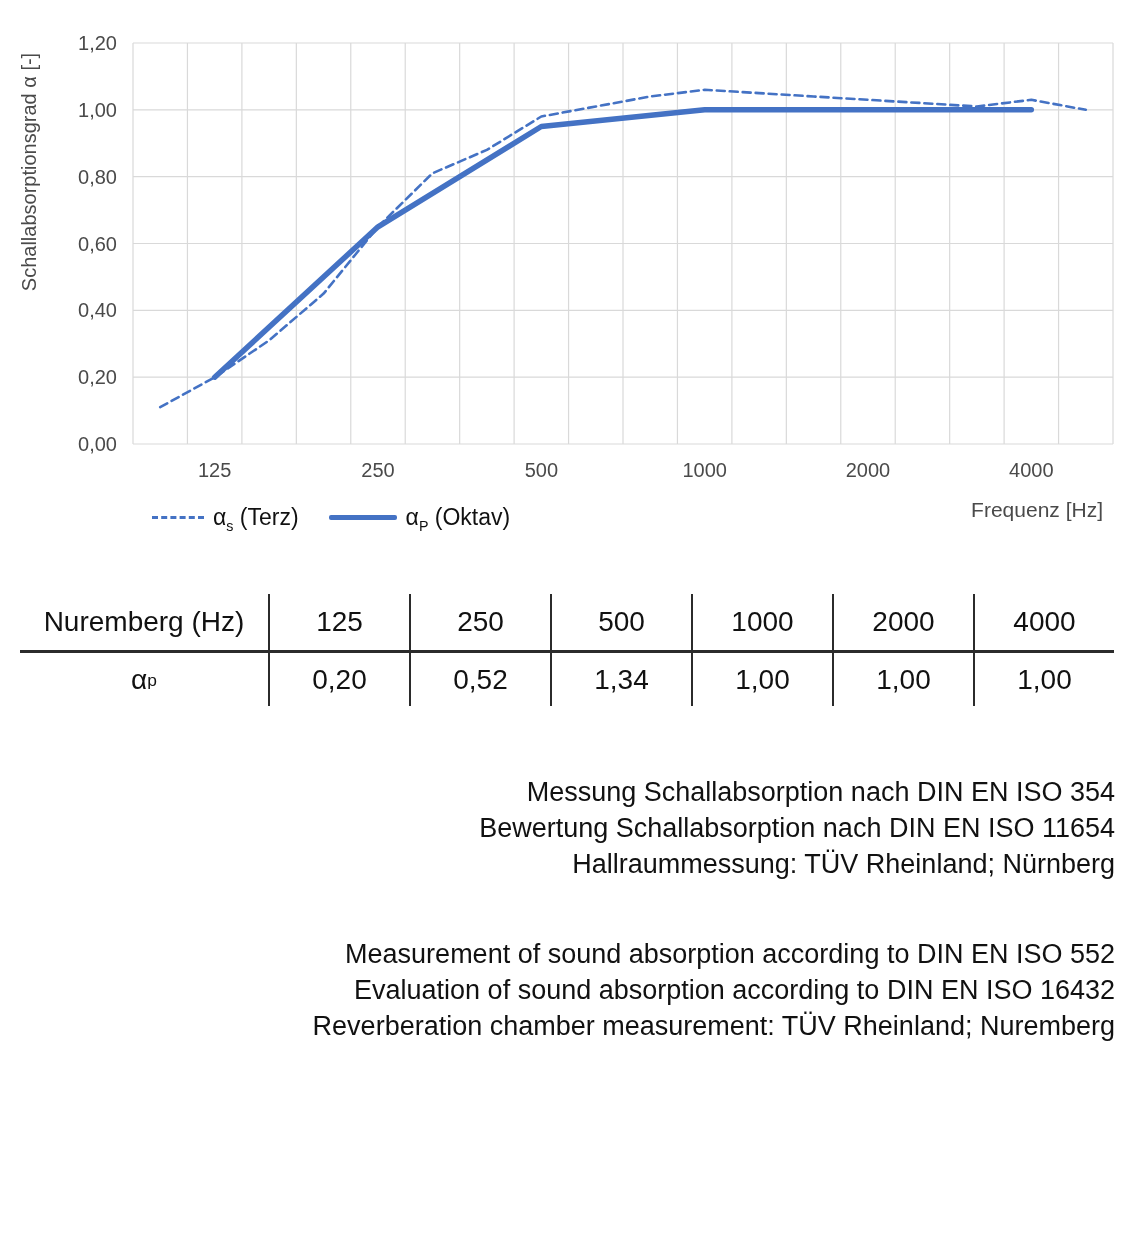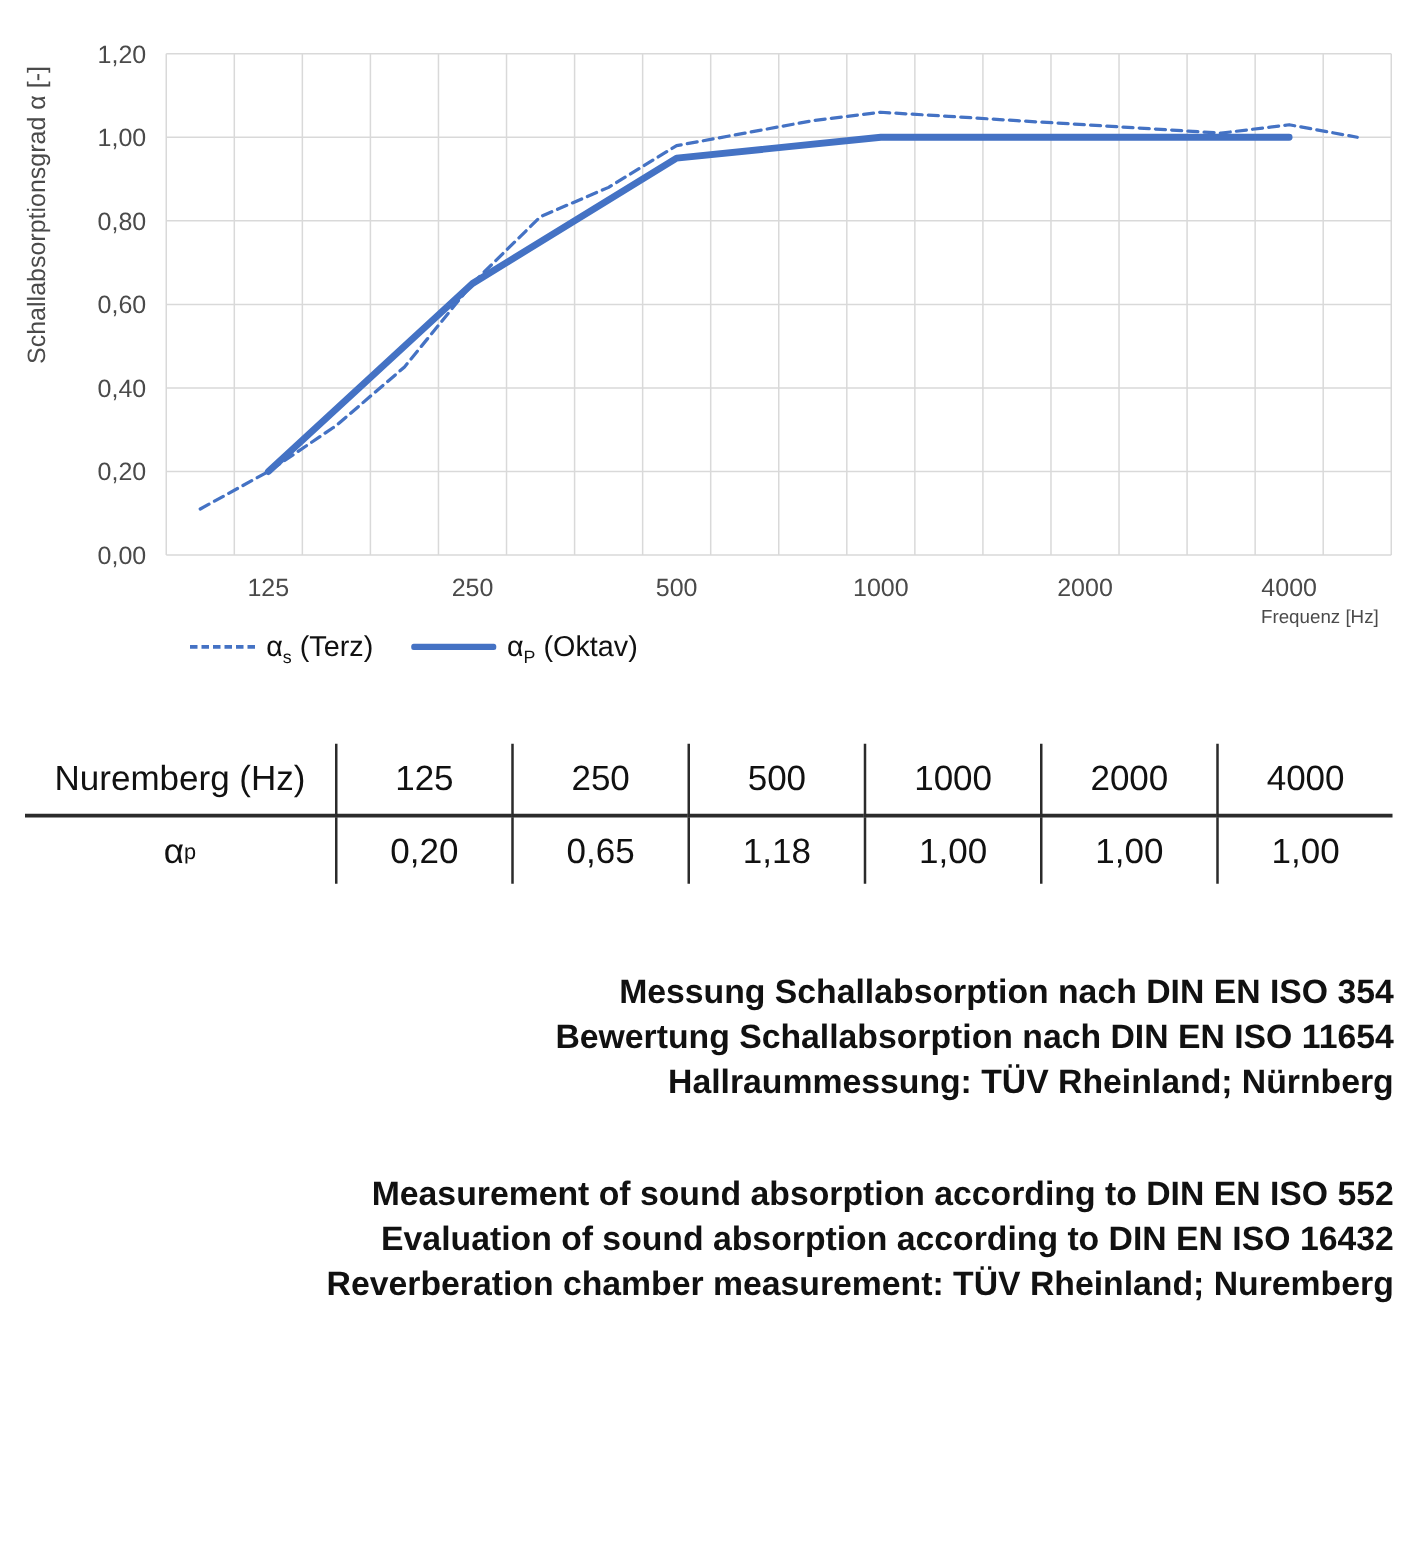--- a/index.html
+++ b/index.html
@@ -8,22 +8,22 @@
     width:1135px;height:1234px;
     background:#fff;
     font-family:"Liberation Sans",sans-serif;
     overflow:hidden;
     color:#1a1a1a;
   }
   svg text{font-family:"Liberation Sans",sans-serif;}
 
   
   .xaxis-title{
-    position:absolute;top:485px;right:32px;
-    font-size:15px;color:#4a4a4a;
+    position:absolute;top:498px;right:32px;
+    font-size:21px;color:#4a4a4a;
   }
   .legend{
     position:absolute;left:152px;top:504px;
     display:flex;align-items:flex-start;gap:30px;
   }
   .legend-item{display:flex;align-items:center;font-size:23px;color:#111;}
   .sample{display:inline-block;margin-right:9px;}
   .sample.dashed{width:52px;height:0;border-top:3px dashed #4472C4;}
   .sample.solid{width:68px;height:5px;background:#4472C4;border-radius:2px;}
   sub{font-size:0.62em;line-height:0;}
@@ -39,21 +39,21 @@
     display:flex;align-items:center;justify-content:center;
     height:56px;
   }
   .freq-table .cell.vline{border-left:2px solid #2b2b2b;}
   .freq-table .cell.hrow{border-bottom:3px solid #2b2b2b;}
   .freq-table .cell.val{height:53px;}
 
   
   .notes{margin-top:68px;text-align:right;padding-right:20px;}
   .notes .block{margin:0 0 54px 0;}
-  .notes p{margin:0;font-size:27px;line-height:36px;color:#111;font-weight:bold;}
+  .notes p{margin:0;font-size:27px;line-height:36px;color:#111;}
 </style>
 </head>
 <body>
 
 <div class="page">
 
   <svg id="chart" width="1135" height="560">
       <line x1="133" y1="43" x2="133" y2="444" stroke="#d9d9d9" stroke-width="1.2"></line>
       <line x1="187.44444444444446" y1="43" x2="187.44444444444446" y2="444" stroke="#d9d9d9" stroke-width="1.2"></line>
       <line x1="241.88888888888889" y1="43" x2="241.88888888888889" y2="444" stroke="#d9d9d9" stroke-width="1.2"></line>
@@ -118,22 +118,22 @@
     <div class="cell hrow vline">500</div>
     <div class="cell hrow vline">1000</div>
     <div class="cell hrow vline">2000</div>
     <div class="cell hrow vline">4000</div>
 
     <div class="cell val">
         <span>α</span>
         <sub>p</sub>
       </div>
     <div class="cell val vline">0,20</div>
-    <div class="cell val vline">0,65</div>
-    <div class="cell val vline">1,18</div>
+    <div class="cell val vline">0,52</div>
+    <div class="cell val vline">1,34</div>
     <div class="cell val vline">1,00</div>
     <div class="cell val vline">1,00</div>
     <div class="cell val vline">1,00</div>
   </div>
 
   <div class="notes">
     <div class="block">
       <p>Messung Schallabsorption nach DIN EN ISO 354</p>
       <p>Bewertung Schallabsorption nach DIN EN ISO 11654</p>
       <p>Hallraummessung: TÜV Rheinland; Nürnberg</p>

